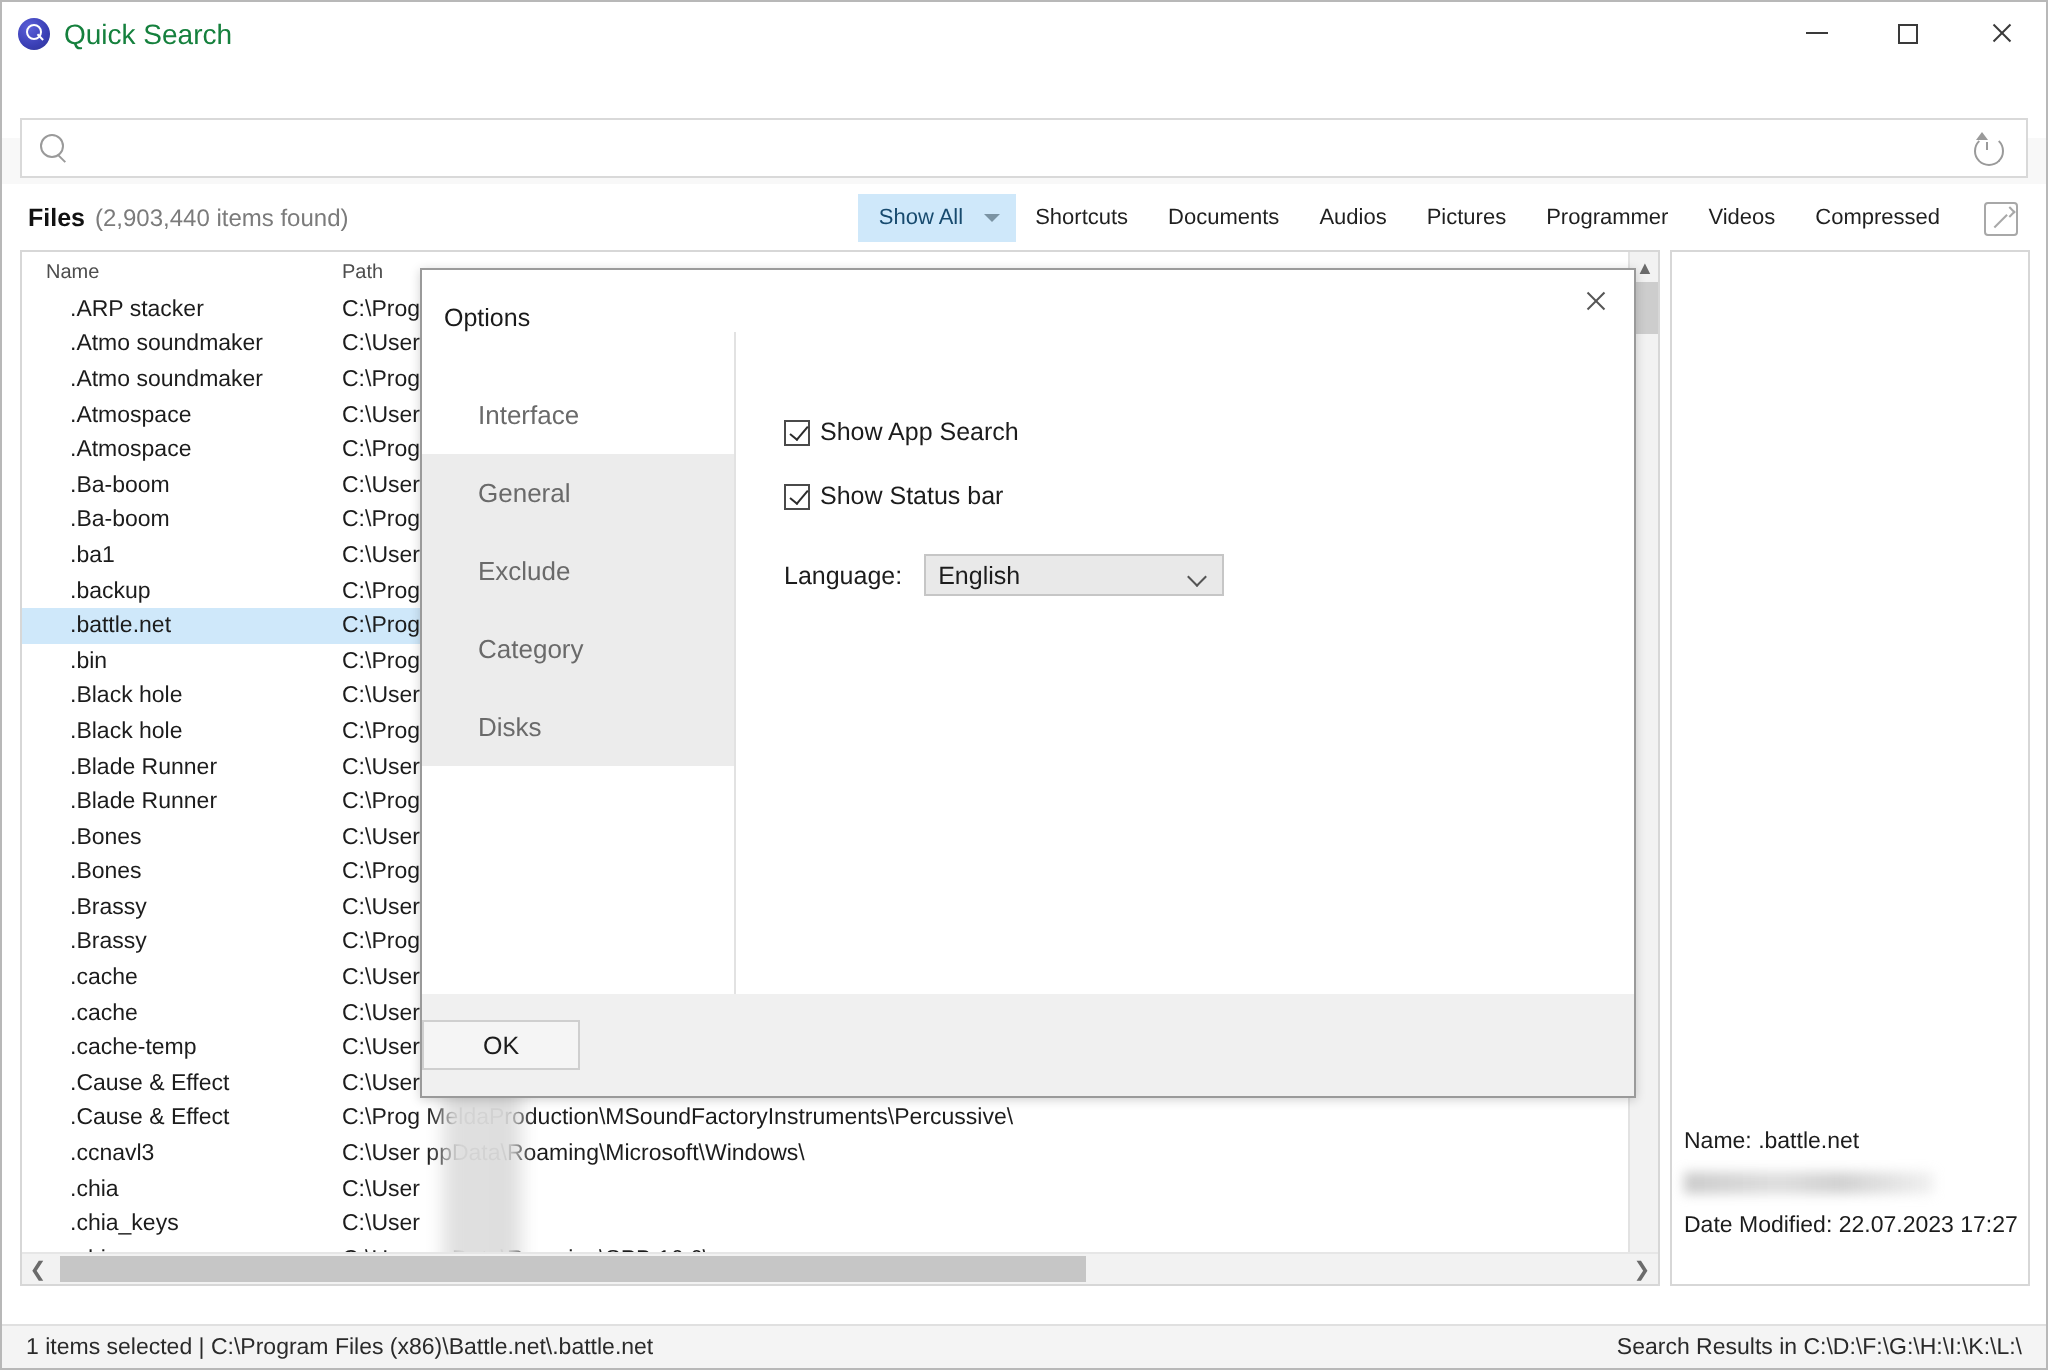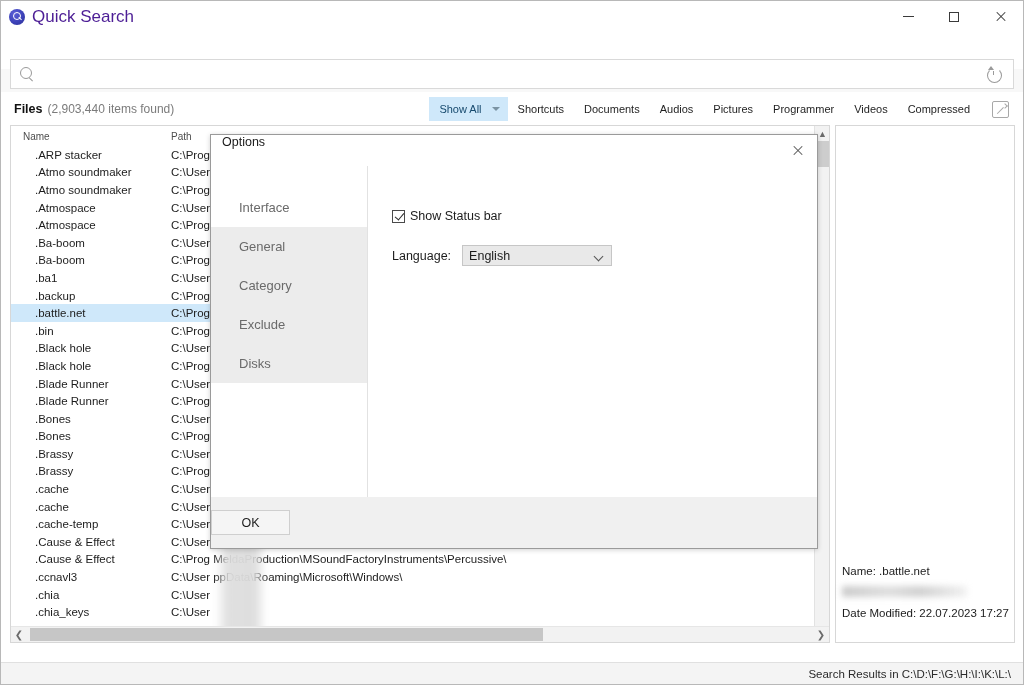--- a/index.html
+++ b/index.html
@@ -35,21 +35,21 @@
   .app-icon::before {
     content: ""; position: absolute;
     left: 4px; top: 3.5px; width: 6px; height: 6px;
     border: 1.4px solid #ffffff; border-radius: 50%;
   }
   .app-icon::after {
     content: ""; position: absolute;
     left: 9px; top: 9px; width: 4px; height: 1.4px;
     background: #ffffff; transform: rotate(45deg);
   }
-  .app-title { font-size: 17px; color: #4c1d95; }
+  .app-title { font-size: 14px; color: #15803d; }
   .win-btns { margin-left: auto; display: flex; height: 32px; }
   .win-btn {
     width: 46px; height: 32px;
     display: flex; align-items: center; justify-content: center;
     color: #3a3a3a;
   }
   .wb-min { width: 11px; height: 1px; background: #3a3a3a; }
   .wb-max { width: 10px; height: 10px; border: 1px solid #3a3a3a; }
   .wb-close { position: relative; width: 11px; height: 11px; }
   .wb-close::before, .wb-close::after {
@@ -269,21 +269,21 @@
   
   .dialog {
     position: absolute; left: 209px; top: 133px;
     width: 608px; height: 415px;
     background: #f0f0f0;
     border: 1px solid #9a9a9a;
     box-shadow: 0 1px 5px rgba(0,0,0,.18);
   }
   .dlg-title {
     height: 31px; background: #ffffff;
-    display: flex; align-items: flex-start;
+    display: flex; align-items: flex-end;
     padding-left: 11px;
     font-size: 12.5px; color: #1a1a1a;
   }
   .dlg-close {
     margin-left: auto; width: 40px; height: 31px;
     display: flex; align-items: center; justify-content: center;
     position: relative;
   }
   .dlg-close span {
     position: relative; width: 11px; height: 11px; display: block;
@@ -554,41 +554,46 @@
 
   <div class="preview">
     <div class="pv-info">
       <div class="pv-line">Name: .battle.net</div>
       <div class="pv-blur"></div>
       <div class="pv-line">Date Modified: 22.07.2023 17:27</div>
     </div>
   </div>
 
   <div class="statusbar">
+    <div class="sb-left">1 items selected | C:\Program Files (x86)\Battle.net\.battle.net</div>
     <div class="sb-right">Search Results in C:\D:\F:\G:\H:\I:\K:\L:\</div>
   </div>
 
   <div class="dialog">
     <div class="dlg-title">
       <span>Options</span>
       <div class="dlg-close">
         <span></span>
       </div>
     </div>
 
     <div class="dlg-body">
       <div class="dlg-nav">
         <div class="nav-item active">Interface</div>
         <div class="nav-item">General</div>
+        <div class="nav-item">Exclude</div>
         <div class="nav-item">Category</div>
-        <div class="nav-item">Exclude</div>
         <div class="nav-item">Disks</div>
       </div>
 
       <div class="dlg-content">
+        <div class="cbrow">
+          <div class="checkbox checked"></div>
+          <div class="cb-label">Show App Search</div>
+        </div>
         <div class="cbrow">
           <div class="checkbox checked"></div>
           <div class="cb-label">Show Status bar</div>
         </div>
 
         <div class="langrow">
           <div class="lang-label">Language:</div>
           <div class="lang-select">
             <span>English</span>
             <span class="lang-caret"></span>

